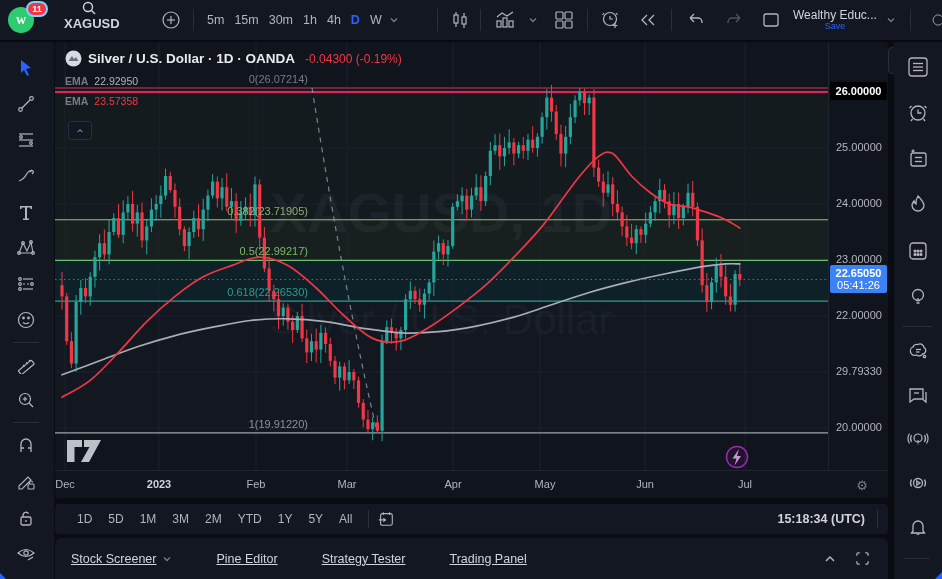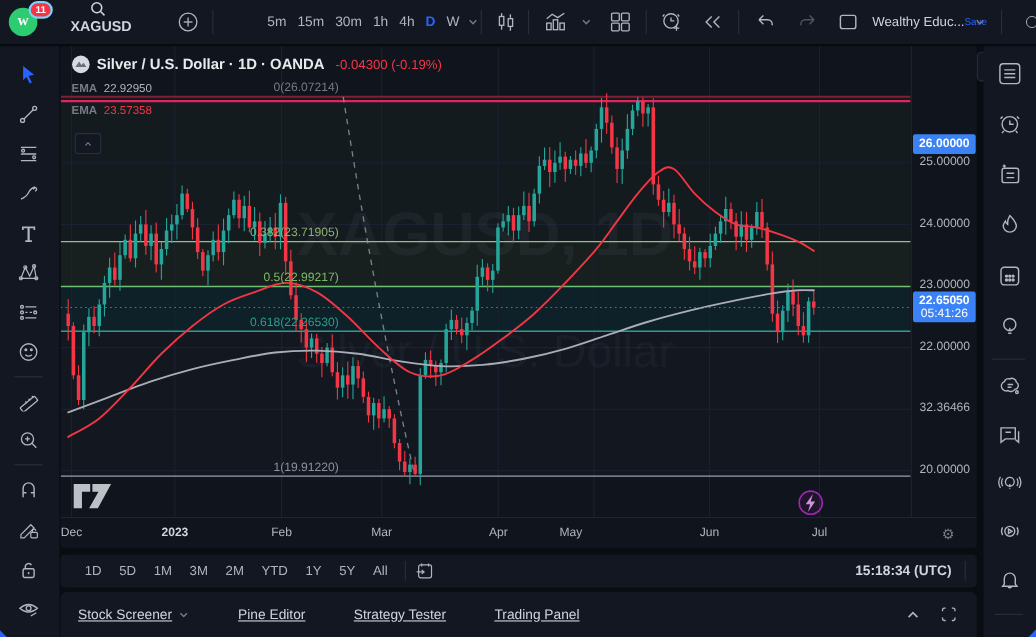--- a/index.html
+++ b/index.html
@@ -81,21 +81,21 @@
   <div class="tb-item icon-btn" style="left:160px;width:22px;">
     <svg width="20" height="20" viewBox="0 0 20 20">
           <circle cx="10" cy="10" r="8" fill="none" stroke="#b2b5be" stroke-width="1.2"></circle>
           <line x1="10" y1="6" x2="10" y2="14" stroke="#b2b5be" stroke-width="1.2"></line>
           <line x1="6" y1="10" x2="14" y2="10" stroke="#b2b5be" stroke-width="1.2"></line>
         </svg>
   </div>
 
   <div class="tb-div" style="left:193px;"></div>
 
-  <div class="tb-item" style="left:202px;margin-left:36px;">
+  <div class="tb-item" style="left:202px;">
     <span class="tf">5m</span>
     <span class="tf">15m</span>
     <span class="tf">30m</span>
     <span class="tf">1h</span>
     <span class="tf">4h</span>
     <span class="tf active">D</span>
     <span class="tf">W</span>
     <span style="margin-left:2px;">
           <svg width="10" height="10" viewBox="0 0 10 10">
             <path d="M2 3.5 L5 6.5 L8 3.5" fill="none" stroke="#787b86" stroke-width="1.3"></path>
@@ -166,21 +166,21 @@
       <path d="M17 9 L13 5 M17 9 L13 13 M17 9 H9 a4 4 0 0 0 -4 4 v1"></path>
     </svg>
   </div>
   <div class="tb-item icon-btn" style="left:758px;width:26px;">
     <svg width="20" height="20" viewBox="0 0 20 20">
           <rect x="3" y="4" width="14" height="12" rx="2" fill="none" stroke="#b2b5be" stroke-width="1.3"></rect>
         </svg>
   </div>
 
   <div class="tb-item" style="left:793px;">
-    <div style="display:flex;flex-direction:row;align-items:center;">
+    <div style="display:flex;flex-direction:column;align-items:center;">
       <span class="acct-name">Wealthy Educ...</span>
       <span class="acct-save">Save</span>
     </div>
   </div>
   <div class="tb-item icon-btn" style="left:884px;width:14px;">
     <svg width="10" height="10" viewBox="0 0 10 10">
           <path d="M2 3.5 L5 6.5 L8 3.5" fill="none" stroke="#787b86" stroke-width="1.3"></path>
         </svg>
   </div>
   <div class="tb-div" style="left:910px;"></div>
@@ -652,47 +652,47 @@
       <span style="color:#f23645;">23.57358</span>
     </div>
   </div>
   <div id="collapse-box" class="abs">
     <svg width="8" height="8" viewBox="0 0 10 10">
           <path d="M2 6.5 L5 3.5 L8 6.5" fill="none" stroke="#787b86" stroke-width="1.4"></path>
         </svg>
   </div>
 
   <div id="priceaxis" class="abs">
-        <div class="pa-badge" style="top: 40px; background: #3b82f6; padding: 3px 0px; margin-top: 40px;">26.00000</div>
+        <div class="pa-badge" style="top: 40px; background: #000000; padding: 3px 0px;">26.00000</div>
         <div class="pa-label" style="top: 99px;">25.00000</div>
         <div class="pa-label" style="top: 155px;">24.00000</div>
         <div class="pa-label" style="top: 211px;">23.00000</div>
         <div class="pa-label" style="top: 267px;">22.00000</div>
-        <div class="pa-label" style="top: 323px;">32.36466</div>
+        <div class="pa-label" style="top: 323px;">29.79330</div>
         <div class="pa-label" style="top: 379px;">20.00000</div>
         <div class="pa-badge" style="top: 222.572px; background: #3b82f6; padding: 2px 0px;">
           <div>22.65050</div>
           <div style="font-weight:normal;">05:41:26</div>
         </div>
       </div>
   <div id="usdbtn" class="abs">
     <span>USD</span>
     <svg width="9" height="9" viewBox="0 0 10 10">
           <path d="M2 3.5 L5 6.5 L8 3.5" fill="none" stroke="#787b86" stroke-width="1.4"></path>
         </svg>
   </div>
 
   <div id="timeaxis" class="abs">
     <div class="abs icon-btn" style="left:798px;top:5px;width:18px;height:18px;color:#787b86;font-size:13px;">⚙</div>
   <div class="ta-label" style="left: 10px;">Dec</div>
         <div class="ta-label year" style="left: 104px;">2023</div>
         <div class="ta-label" style="left: 201px;">Feb</div>
         <div class="ta-label" style="left: 292px;">Mar</div>
         <div class="ta-label" style="left: 398px;">Apr</div>
-        <div class="ta-label" style="left: 464px;">May</div>
+        <div class="ta-label" style="left: 490px;">May</div>
         <div class="ta-label" style="left: 590px;">Jun</div>
         <div class="ta-label" style="left: 690px;">Jul</div>
       </div>
 </div>
 
 <div id="rangerow" class="abs">
   <div style="width:14px;"></div>
   <span class="rng">1D</span>
   <span class="rng">5D</span>
   <span class="rng">1M</span>

